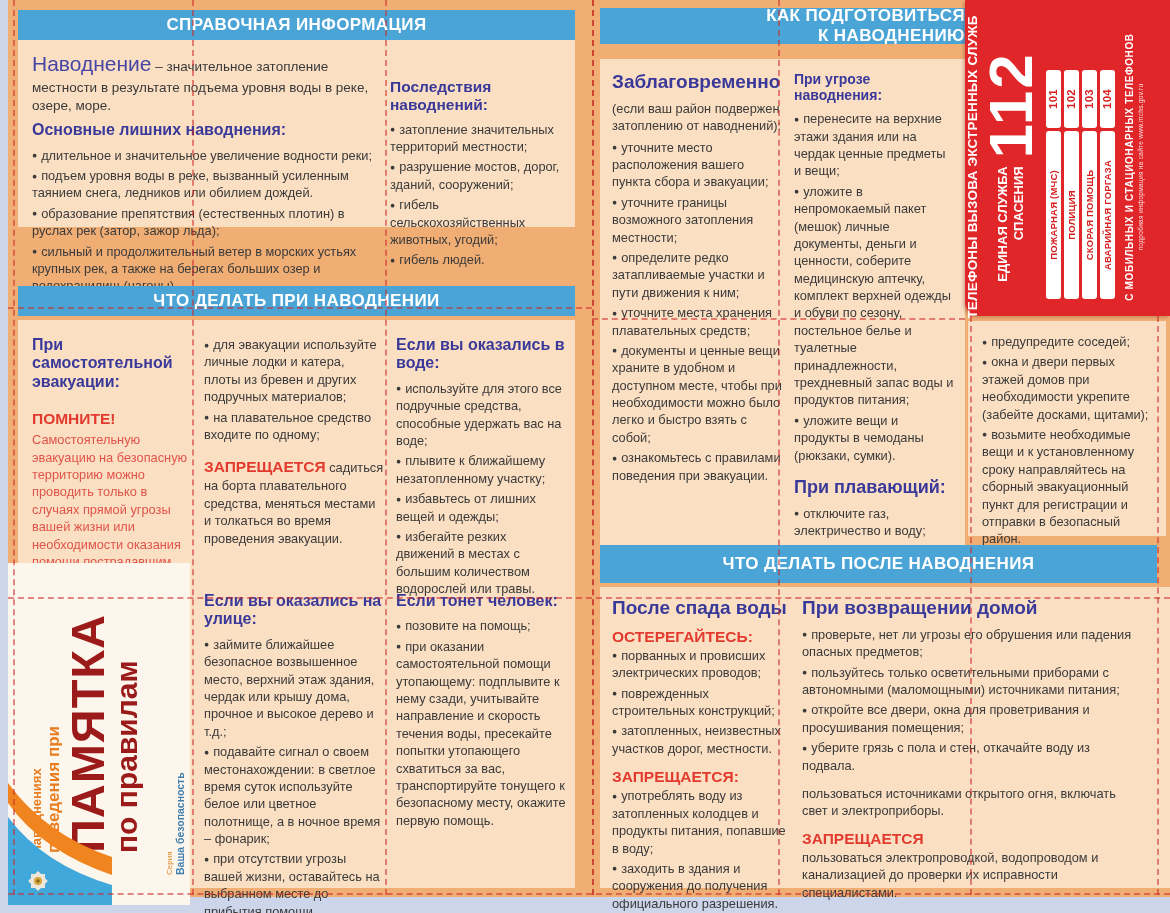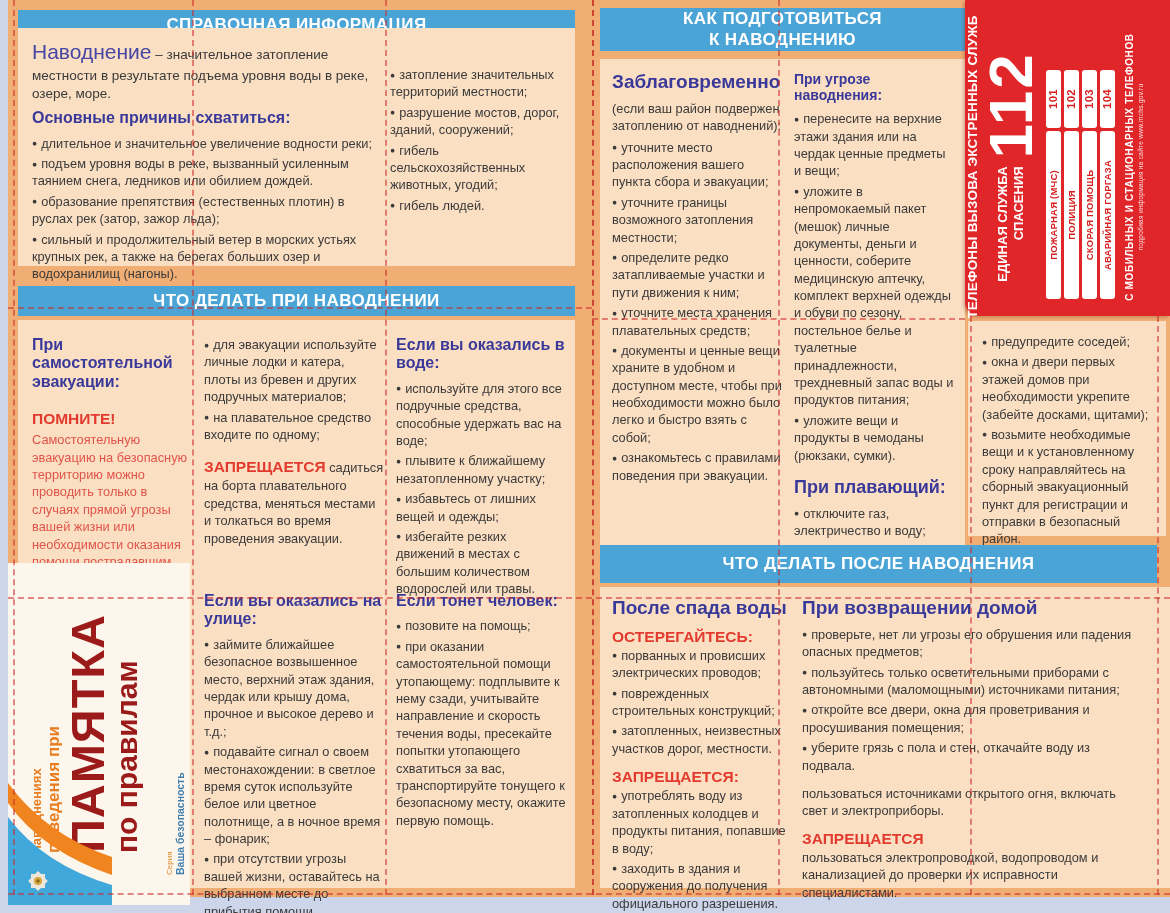--- a/index.html
+++ b/index.html
@@ -56,34 +56,35 @@
 </style>
 </head>
 <body>
 
 <div id="page">
   <div class="sheet"></div>
 
   <div class="blue-header" style="left:18px;top:10px;width:557px;height:30px;">
     <span>СПРАВОЧНАЯ ИНФОРМАЦИЯ</span>
   </div>
-  <div class="cream" style="left:18px;top:28px;width:557px;height:238px;">
+  <div class="cream" style="left:18px;top:40px;width:557px;height:187px;">
     <div class="col" style="left:14px;top:10px;width:354px;">
       <div class="body-block">
         <span class="def-term">Наводнение</span><span class="def-rest"> – значительное затопление местности в результате подъема уровня воды в реке, озере, море.</span>
       </div>
-      <div class="col-head">Основные причины схватиться:</div>
+      <div class="col-head">Основные лишних наводнения:</div>
       <div>
           <div class="bi">длительное и значительное увеличение водности реки;</div>
           <div class="bi">подъем уровня воды в реке, вызванный усиленным таянием снега, ледников или обилием дождей.</div>
           <div class="bi">образование препятствия (естественных плотин) в руслах рек (затор, зажор льда);</div>
           <div class="bi">сильный и продолжительный ветер в морских устьях крупных рек, а также на берегах больших озер и водохранилищ (нагоны).</div>
         </div>
     </div>
     <div class="col" style="left:372px;top:38px;width:172px;">
+      <div class="col-head" style="font-size:15.5px;">Последствия наводнений:</div>
       <div>
           <div class="bi">затопление значительных территорий местности;</div>
           <div class="bi">разрушение мостов, дорог, зданий, сооружений;</div>
           <div class="bi">гибель сельскохозяйственных животных, угодий;</div>
           <div class="bi">гибель людей.</div>
         </div>
     </div>
   </div>
 
   <div class="blue-header" style="left:18px;top:286px;width:557px;height:30px;">
@@ -148,21 +149,21 @@
       <path d="M0,132 L0,44 Q36,92 104,112 L104,132 Z" fill="#41a8dc"></path>
       <g transform="translate(30,108)">
         <rect x="-7" y="-7" width="14" height="14" fill="#ece7da" transform="rotate(45)"></rect>
         <rect x="-7" y="-7" width="14" height="14" fill="#ece7da"></rect>
         <circle r="4" fill="#d9a53c"></circle>
         <circle r="1.8" fill="#8c6a1e"></circle>
       </g>
     </svg>
   </div>
 
-  <div class="blue-header" style="left:600px;top:8px;width:365px;height:43px;">
+  <div class="blue-header" style="left:600px;top:8px;width:365px;height:36px;align-items:flex-end;">
     <span>КАК ПОДГОТОВИТЬСЯ</span>
     <span>К НАВОДНЕНИЮ</span>
   </div>
   <div class="cream" style="left:600px;top:59px;width:365px;height:504px;">
     <div class="col" style="left:12px;top:12px;width:170px;">
       <div class="col-head big">Заблаговременно</div>
       <div class="note">(если ваш район подвержен затоплению от наводнений):</div>
       <div>
           <div class="bi">уточните место расположения вашего пункта сбора и эвакуации;</div>
           <div class="bi">уточните границы возможного затопления местности;</div>

